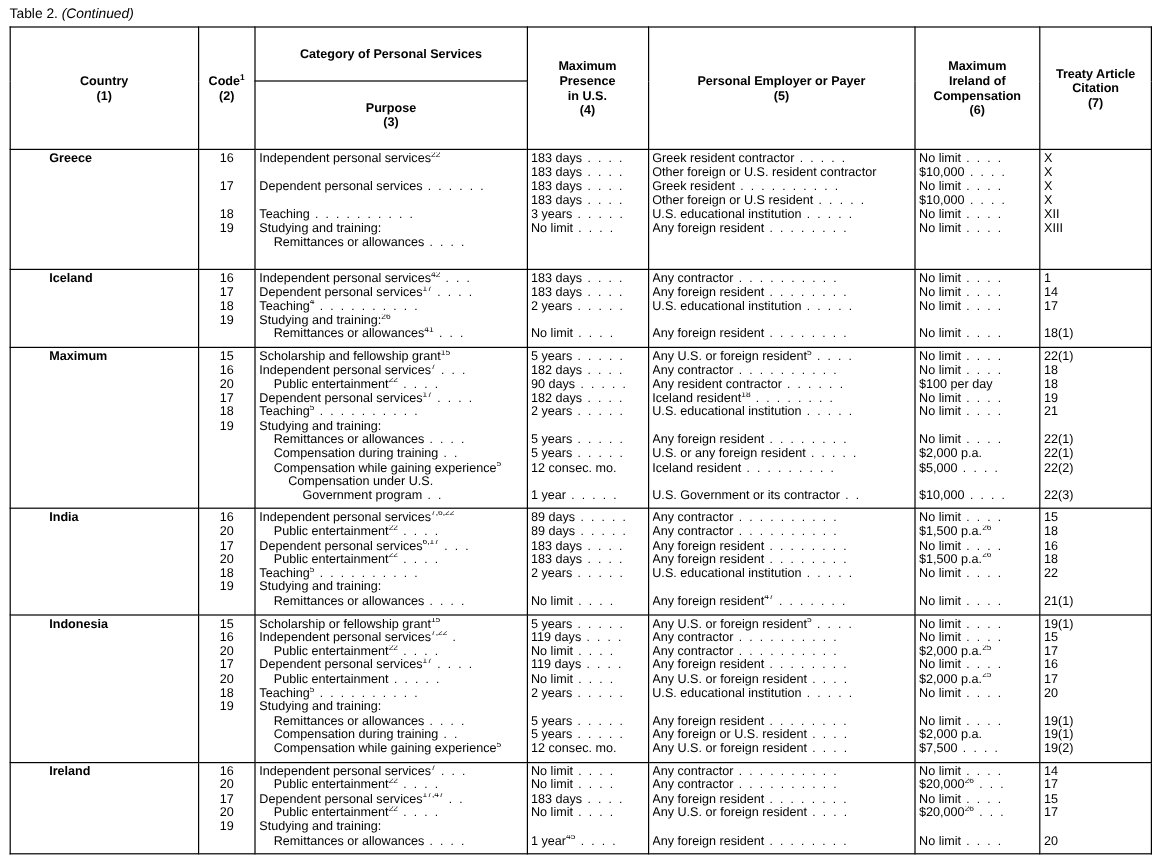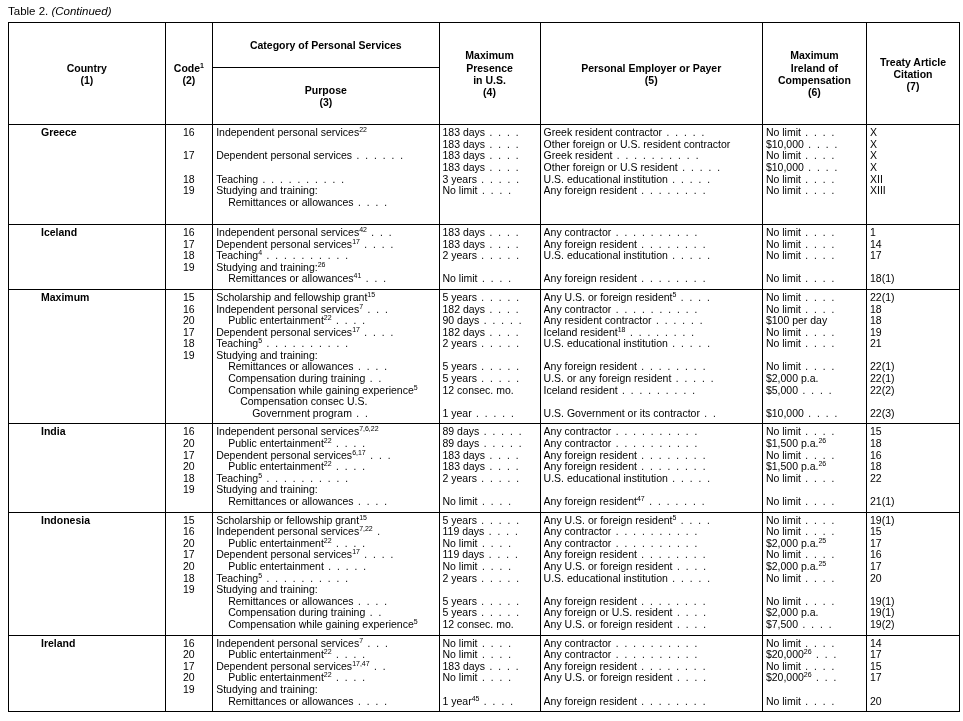--- a/index.html
+++ b/index.html
@@ -293,21 +293,21 @@
           <td class="cell purpose">
             <div class="ln">Scholarship and fellowship grant<sup>15</sup></div>
             <div class="ln">Independent personal services<sup>7</sup><span class="dots"> . . .</span></div>
             <div class="ln ind1">Public entertainment<sup>22</sup><span class="dots"> . . . .</span></div>
             <div class="ln">Dependent personal services<sup>17</sup><span class="dots"> . . . .</span></div>
             <div class="ln">Teaching<sup>5</sup><span class="dots"> . . . . . . . . . .</span></div>
             <div class="ln">Studying and training:</div>
             <div class="ln ind1">Remittances or allowances<span class="dots"> . . . .</span></div>
             <div class="ln ind1">Compensation during training<span class="dots"> . .</span></div>
             <div class="ln ind1">Compensation while gaining experience<sup>5</sup></div>
-            <div class="ln ind2">Compensation consec U.S.</div>
+            <div class="ln ind2">Compensation under U.S.</div>
             <div class="ln ind3">Government program<span class="dots"> . .</span></div>
           </td>
           <td class="cell presence">
             <div class="ln">5 years<span class="dots"> . . . . .</span></div>
             <div class="ln">182 days<span class="dots"> . . . .</span></div>
             <div class="ln">90 days<span class="dots"> . . . . .</span></div>
             <div class="ln">182 days<span class="dots"> . . . .</span></div>
             <div class="ln">2 years<span class="dots"> . . . . .</span></div>
             <div class="ln">&nbsp;</div>
             <div class="ln">5 years<span class="dots"> . . . . .</span></div>

